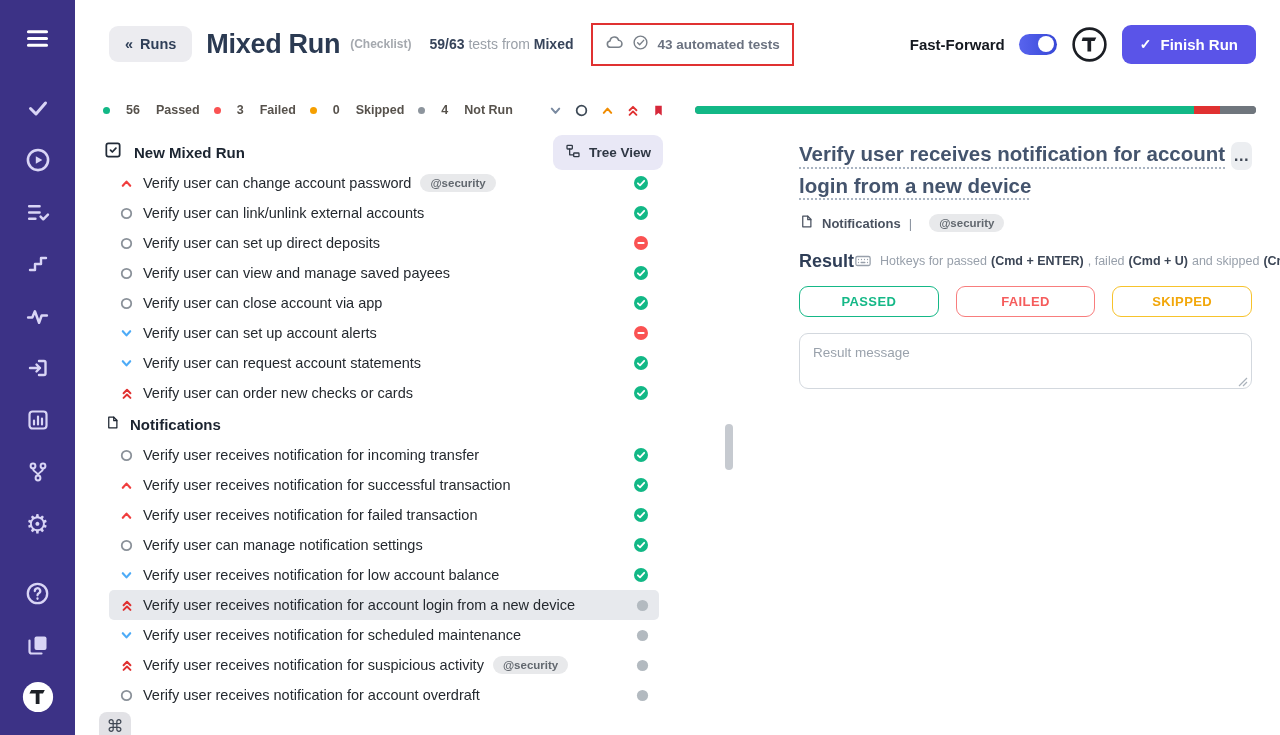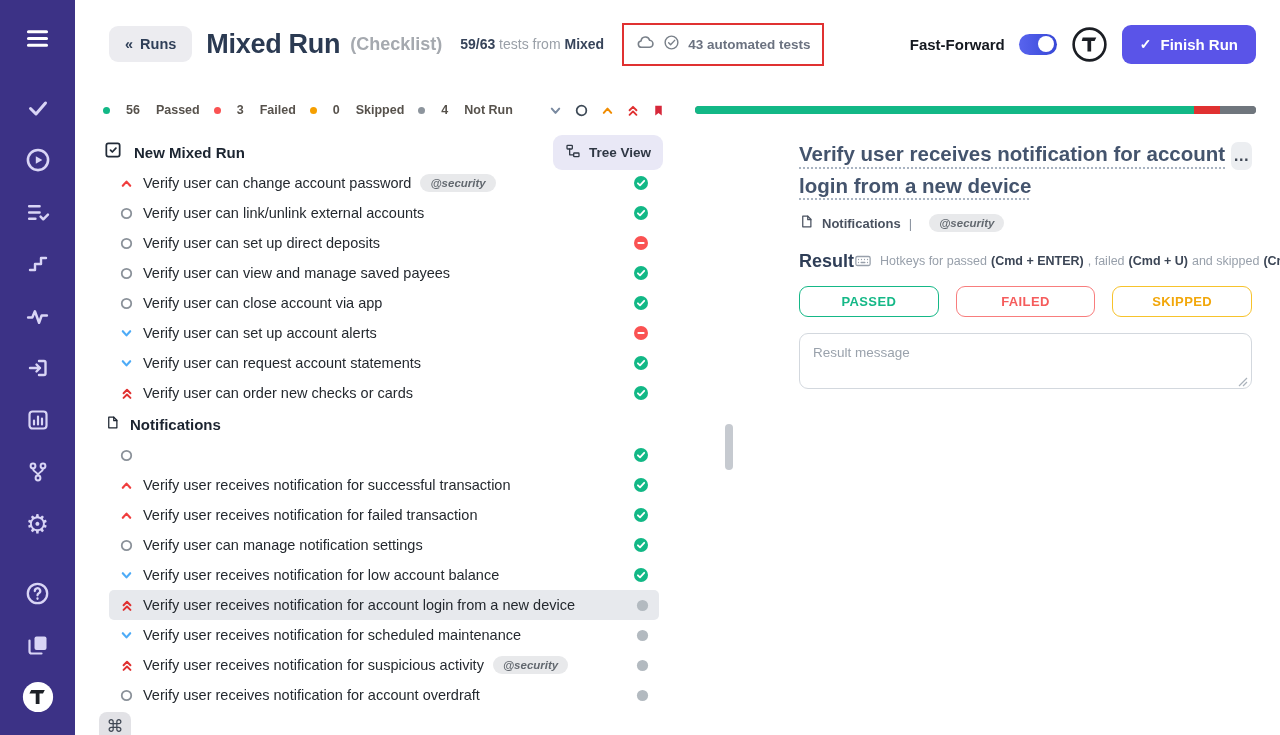--- a/index.html
+++ b/index.html
@@ -16,21 +16,21 @@
   .sb-bottom { margin-top:auto; }
   .glyph { line-height:1; }
 
   
   .main { margin-left:75px; height:735px; display:flex; flex-direction:column; }
 
   .header { height:88px; display:flex; align-items:center; padding:0 24px 0 34px; gap:14px; }
   .runs-btn { display:inline-flex; align-items:center; gap:7px; background:#ececf0;
     border-radius:9px; padding:10px 16px; font-size:14.5px; font-weight:700; color:#2f3f58; cursor:pointer; }
   .page-title { font-size:27px; font-weight:700; color:#2b3a52; letter-spacing:-0.3px; }
-  .subtitle { font-size:18px; font-weight:700; color:#a5a9af; margin-left:-4px; }
+  .subtitle { font-size:12px; font-weight:700; color:#a5a9af; margin-left:-4px; }
   .tests-info { font-size:14px; color:#9aa0a8; margin-left:4px; white-space:nowrap; }
   .tests-info b { color:#37445a; font-weight:700; }
   .automated-box { display:flex; align-items:center; gap:8px; border:2px solid #e03131;
     padding:8px 12px; margin-left:4px; color:#798089; }
   .automated-label { font-size:13.5px; font-weight:600; color:#6b7280; white-space:nowrap; }
   .hspacer { flex:1; }
   .ff-label { font-size:15px; font-weight:700; color:#14181f; }
   .toggle { width:38px; height:21px; border-radius:11px;
     background:linear-gradient(90deg,#5864ee,#3747d6); position:relative; cursor:pointer; }
   .toggle .knob { position:absolute; right:2.5px; top:2.5px; width:16px; height:16px;
@@ -71,21 +71,21 @@
 
   .test-row { display:flex; align-items:center; height:30px; margin:0 20px 0 34px;
     padding:0 10px; border-radius:5px; cursor:pointer; }
   .test-row.selected { background:#e7e9ed; }
   .test-row.first-clip { margin-top:-6px;text-align:right; }
   .pri { width:15px; display:flex; justify-content:center; }
   .pri-circle { color:#8a9199; } .pri-up { color:#f03e3e; }
   .pri-down { color:#4dabf7; } .pri-double-up { color:#e03131; }
   .t-label { font-size:14.5px; font-weight:500; color:#24292f; margin-left:9px; white-space:nowrap; }
   .tag-pill { background:#e8e9eb; color:#62686f; font-size:11.5px; font-weight:600;
-    padding:3px 10px; border-radius:10px; margin-left:9px; white-space:nowrap;font-style:italic; }
+    padding:3px 10px; border-radius:10px; margin-left:9px; white-space:nowrap; }
   .status { margin-left:auto; display:flex; align-items:center; }
   .st-passed { color:#12b886; } .st-failed { color:#fa5252; } .st-not_run { color:#b3bac0; }
 
   .section-row { display:flex; align-items:center; height:32px; padding-left:30px; color:#1c2430; cursor:pointer; }
   .sec-label { font-size:15px; font-weight:700; margin-left:10px; }
 
   .cmd-btn { position:absolute; left:24px; bottom:-11px; width:32px; height:34px; background:#e2e2e6;
     border-radius:8px; display:flex; justify-content:center; padding-top:4px; font-size:17px;
     color:#3f4754; cursor:pointer; }
 
@@ -441,20 +441,21 @@
                 <path d="M14 3.5V9h5" stroke="currentColor" fill="none" stroke-linecap="round" stroke-linejoin="round" stroke-width="2"></path>
               </svg></span>
             <span class="sec-label">Notifications</span>
           </div>
           <div class="test-row">
             <span class="pri pri-circle">
               <svg viewBox="0 0 14 14" width="13" height="13">
                 <circle cx="7" cy="7" r="5.1" stroke="currentColor" fill="none" stroke-linecap="round" stroke-linejoin="round" stroke-width="1.9"></circle>
               </svg>
             </span>
+            <span class="t-label">Verify user receives notification for incoming transfer</span>
             <span class="status st-passed">
               <svg viewBox="0 0 16 16" width="16" height="16">
                 <circle cx="8" cy="8" r="7" fill="currentColor"></circle>
                 <path d="M4.9 8.3 7 10.4l4.2-4.6" stroke="#fff" fill="none" stroke-width="1.8" stroke-linecap="round" stroke-linejoin="round"></path>
               </svg>
             </span>
           </div>
           <div class="test-row">
             <span class="pri pri-up">
               <svg viewBox="0 0 14 14" width="13" height="13">

